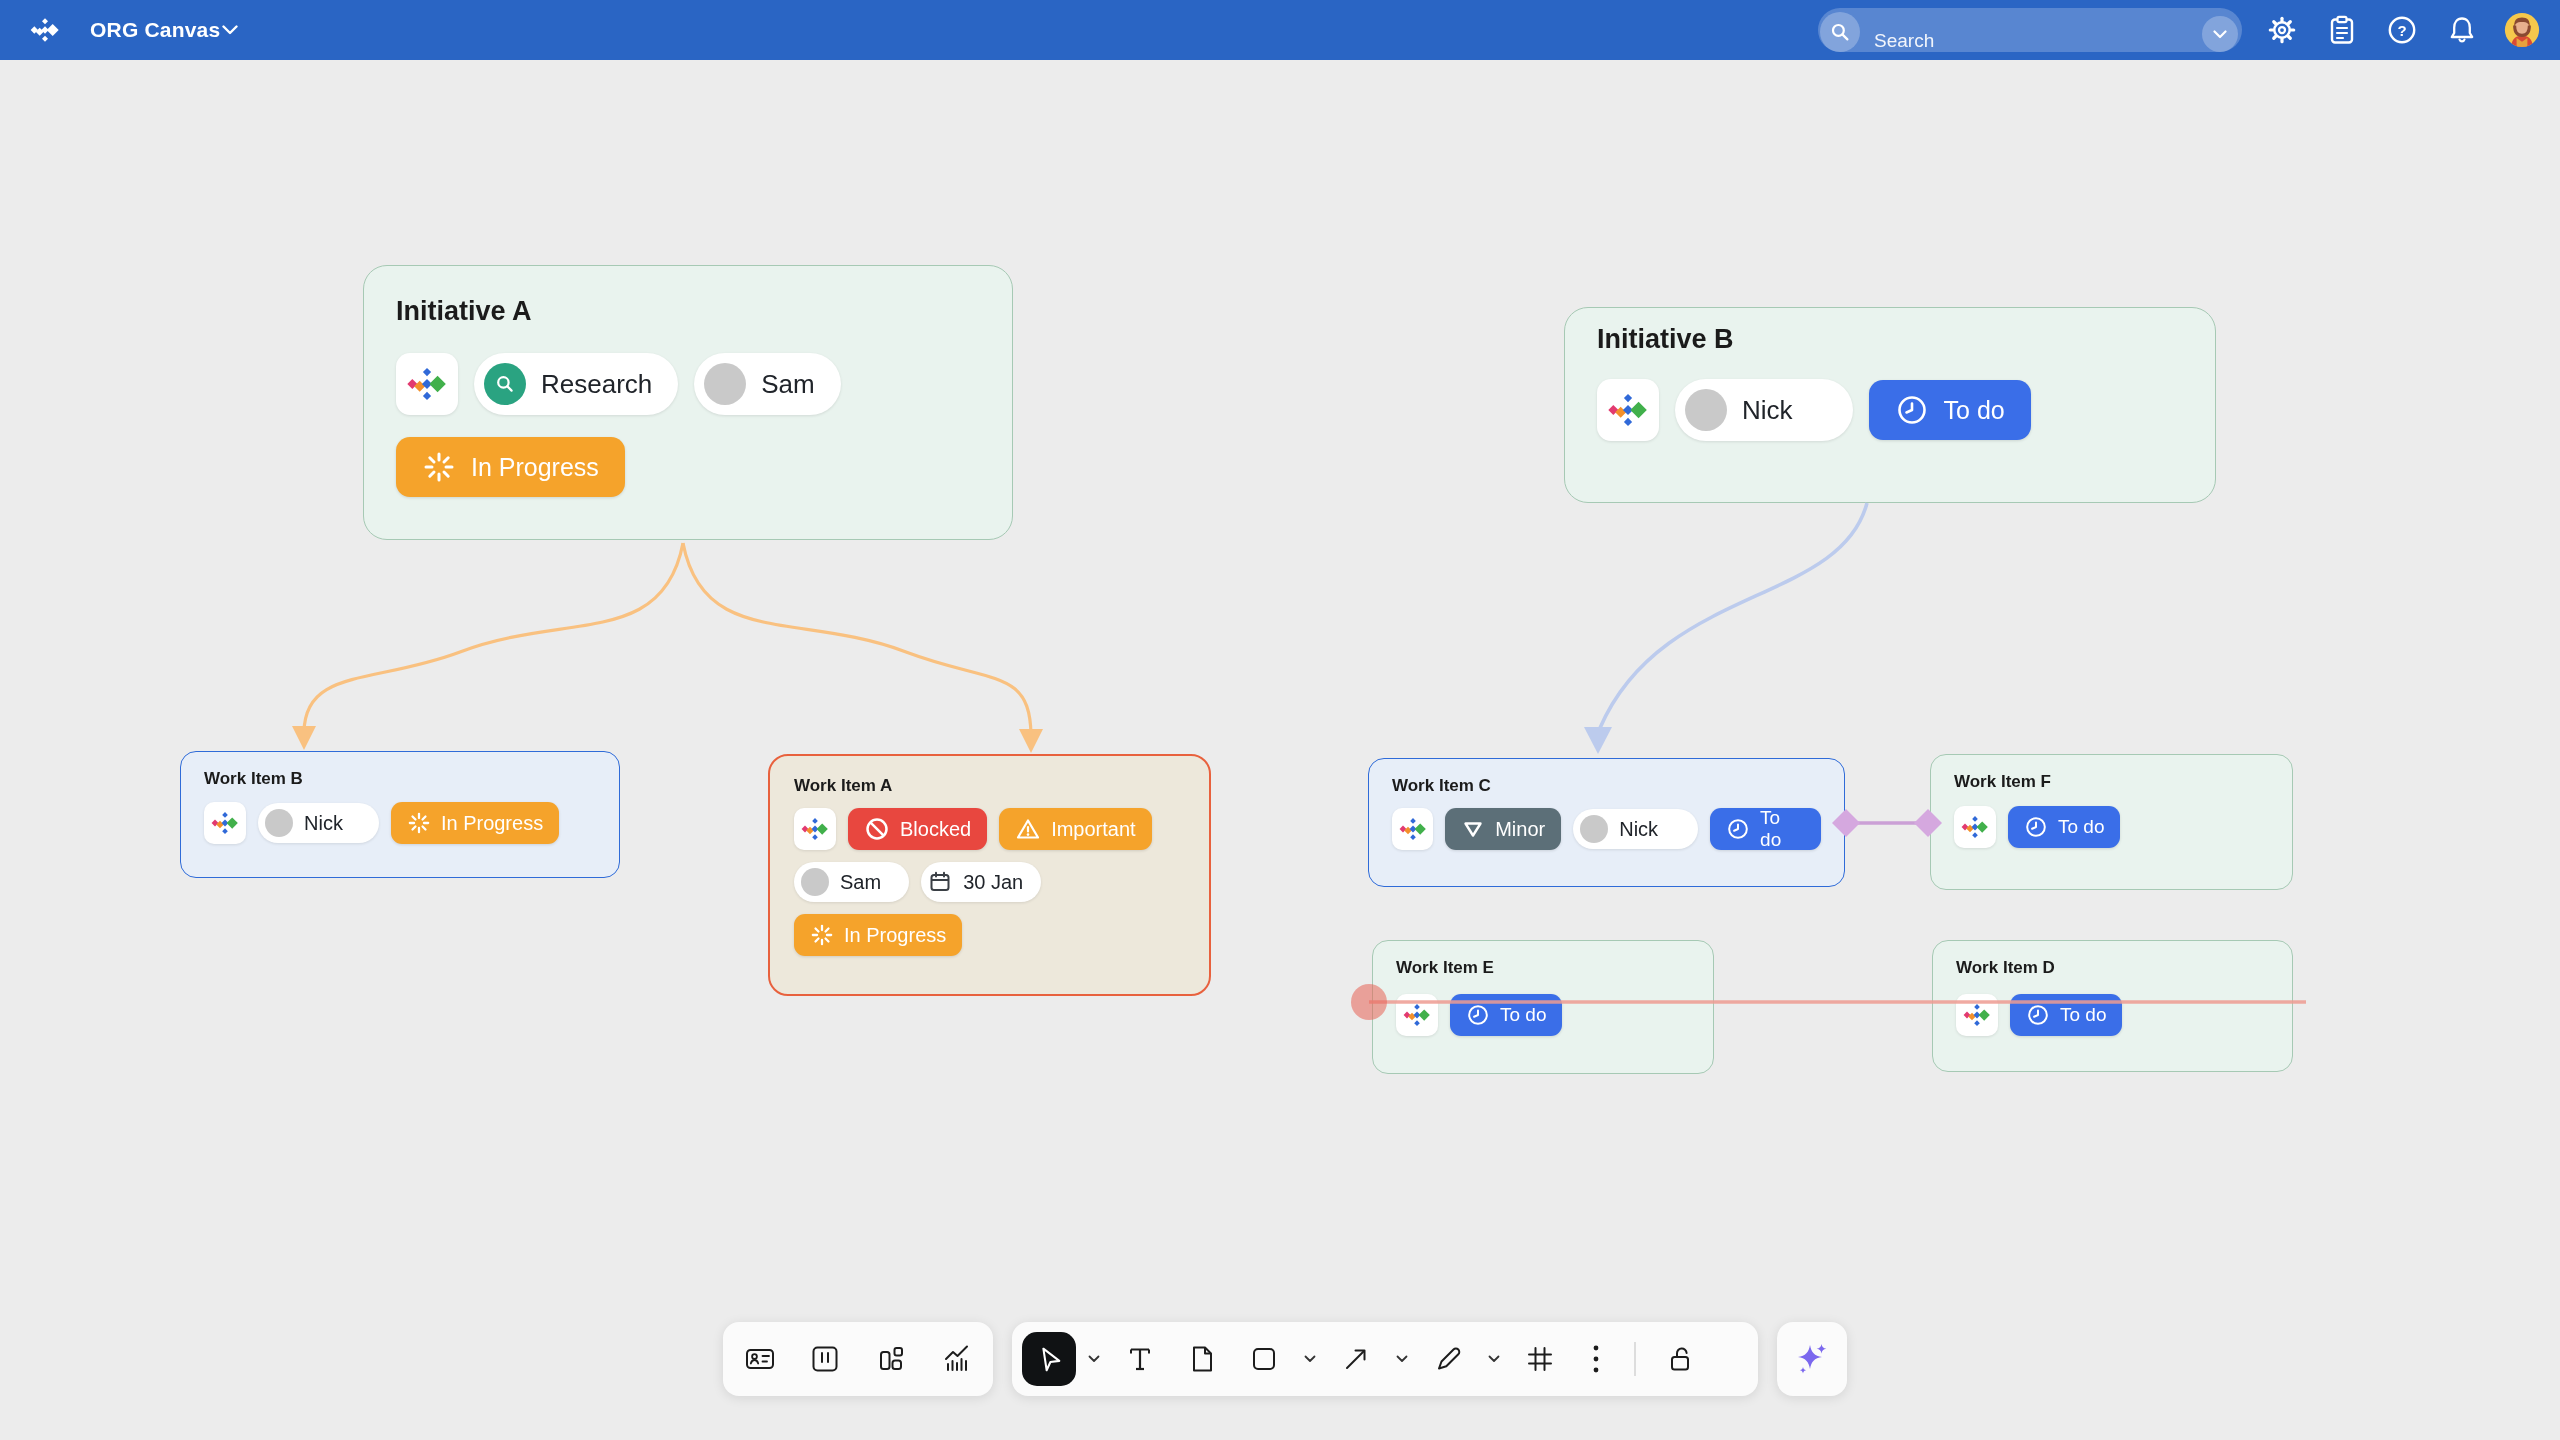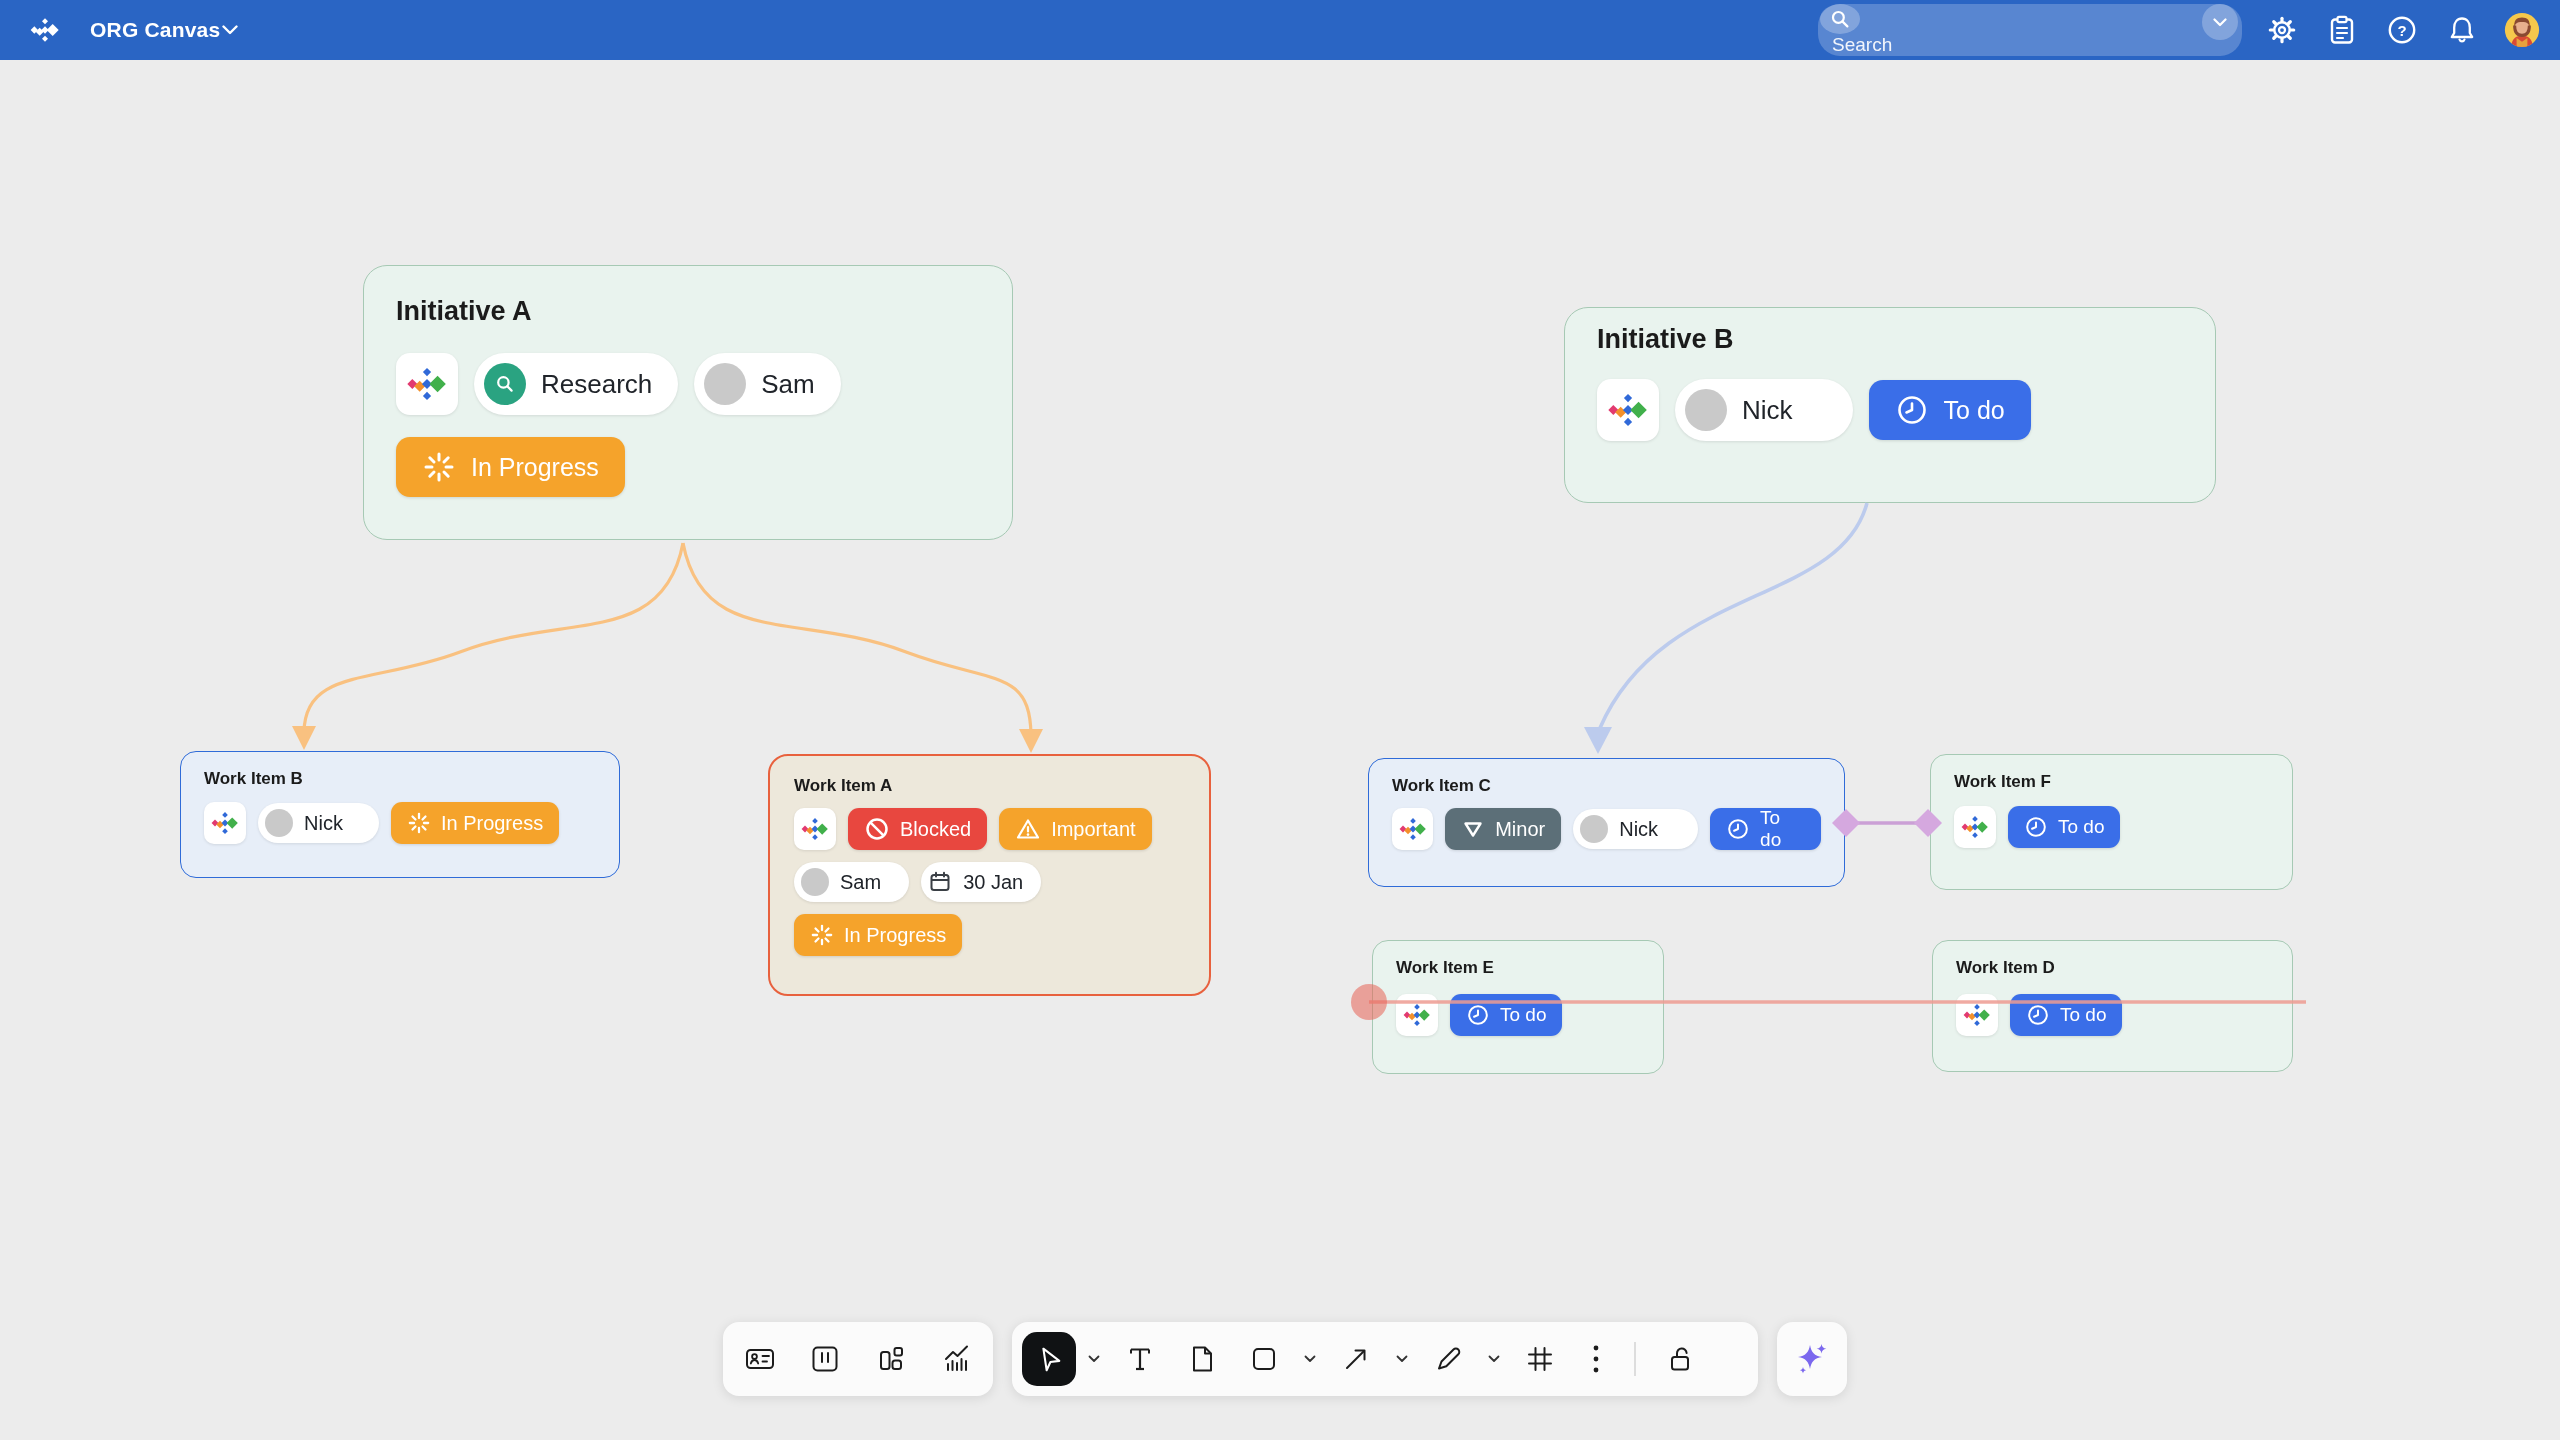--- a/index.html
+++ b/index.html
@@ -6,22 +6,22 @@
   html,body { width:2560px; height:1440px; overflow:hidden; background:#ECECEC;
               font-family:"Liberation Sans", sans-serif; }
 
   
   .topbar { position:absolute; left:0; top:0; width:2560px; height:60px;
             background:#2A65C4; display:flex; align-items:center; z-index:10; }
   .tb-logo { margin-left:28px; width:34px; height:34px; display:flex; align-items:center; justify-content:center; }
   .tb-title-wrap { display:flex; align-items:center; gap:2px; margin-left:28px; cursor:pointer; }
   .tb-title { color:#fff; font-size:21px; font-weight:600; letter-spacing:.2px; }
   .tb-spacer { flex:1; }
-  .searchbar { width:424px; height:52px; border-radius:22px; background:rgba(255,255,255,0.22);
-               display:flex; align-items:flex-start; position:relative;flex-direction:column; }
+  .searchbar { width:424px; height:44px; border-radius:22px; background:rgba(255,255,255,0.22);
+               display:flex; align-items:flex-end; position:relative; }
   .search-mag { width:40px; height:40px; border-radius:50%; background:rgba(255,255,255,0.25);
                 display:flex; align-items:center; justify-content:center; margin-left:2px; }
   .searchbar input { background:transparent; border:none; outline:none; color:#fff;
                      font-size:19px; margin-left:14px; width:270px; font-family:"Liberation Sans",sans-serif; }
   .searchbar input::placeholder { color:rgba(255,255,255,0.92); }
   .search-dd { position:absolute; right:4px; width:36px; height:36px; border-radius:50%;
                background:rgba(255,255,255,0.25); display:flex; align-items:center; justify-content:center; }
   .tb-icons { display:flex; align-items:center; gap:24px; margin-left:22px; margin-right:20px; }
   .tb-icon-btn { width:36px; height:36px; display:flex; align-items:center; justify-content:center; cursor:pointer; }
 
@@ -430,21 +430,21 @@
         <svg width="24" height="24" viewBox="0 0 34 34">
             <circle cx="17" cy="17" r="12.5" stroke="#fff" stroke-width="2.8" fill="none"></circle>
             <path d="M17 10.5 L17 17 L11.5 19.5" stroke="#fff" stroke-width="2.8" fill="none" stroke-linecap="round" stroke-linejoin="round"></path>
           </svg>
       </span>
       <span>To do</span>
     </div>
   </div>
 </div>
 
-<div class="card mint small" style="left:1372px; top:940px; width:292px; height:134px;">
+<div class="card mint small" style="left:1372px; top:940px; width:342px; height:134px;">
   <div class="card-title-sm">Work Item E</div>
   <div class="chip-row sm" style="margin-top:16px;">
     <div class="chip-sq sm">
       <svg width="30" height="30" viewBox="0 0 48 48">
           <polygon points="8,18.5 13.5,24 8,29.5 2.5,24" fill="#E23A70"></polygon>
           <polygon points="16,20.5 22,26.5 16,32.5 10,26.5" fill="#F3902B"></polygon>
           <polygon points="24,6.5 28.5,11 24,15.5 19.5,11" fill="#3069D8"></polygon>
           <polygon points="24,18.5 29.5,24 24,29.5 18.5,24" fill="#3069D8"></polygon>
           <polygon points="24,32.5 28.5,37 24,41.5 19.5,37" fill="#3069D8"></polygon>
           <polygon points="35.5,15 44.5,24 35.5,33 26.5,24" fill="#41B04B"></polygon>

